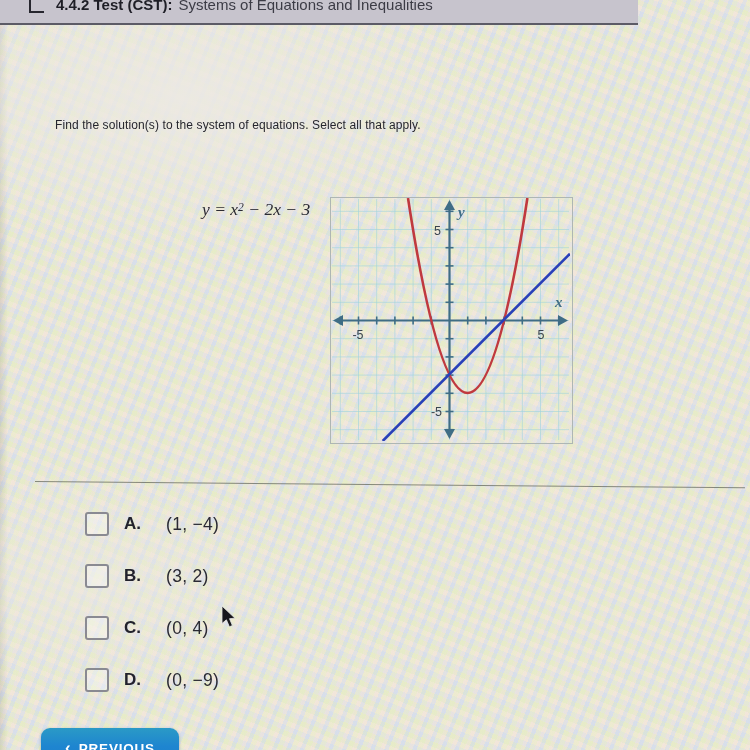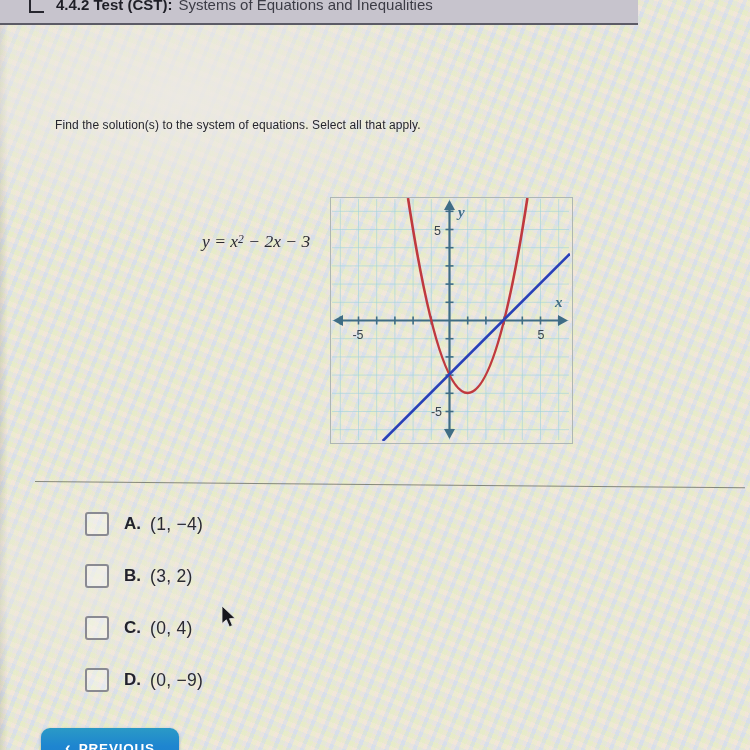--- a/index.html
+++ b/index.html
@@ -23,31 +23,31 @@
   
   #topbar{left:0;top:0;width:638px;height:23px;background:#c7c4cd;border-bottom:2px solid #5c5b66;overflow:hidden;}
   #topbar-icon{position:absolute;left:29px;top:-3px;width:13px;height:14px;border-left:2.5px solid #26262e;border-bottom:2.5px solid #26262e;}
   #topbar-title{position:absolute;left:56px;top:-4px;font-size:15px;white-space:nowrap;color:#1f1f27;}
   #topbar-title .pre{font-weight:700;color:#1e1e26;}
   #topbar-title .suf{font-weight:500;color:#3c3c46;margin-left:6px;}
 
   #question-number{left:55px;top:73px;font-size:16px;font-weight:700;color:#22222a;}
   #prompt{left:55px;top:118px;font-size:12px;color:#26262e;letter-spacing:0.1px;}
 
-  #equations{left:202px;top:196px;font-family:"Liberation Serif",serif;font-style:italic;font-size:17.5px;color:#2b2b33;line-height:23px;margin-top:32px;}
+  #equations{left:202px;top:196px;font-family:"Liberation Serif",serif;font-style:italic;font-size:17.5px;color:#2b2b33;line-height:23px;}
   #equations sup{font-size:11.5px;vertical-align:4px;}
 
   #graph-wrap{left:330px;top:197px;width:241px;height:245px;border:1px solid #aeb6b4;background:rgba(255,255,255,0.04);}
 
   #divider{left:35px;top:481px;width:710px;height:1px;background:rgba(100,104,92,0.75);transform:rotate(0.5deg);transform-origin:left center;}
 
   .option{position:absolute;left:85px;display:flex;align-items:center;height:24px;z-index:2;}
   .checkbox{width:20px;height:20px;border:2px solid #8a8a92;border-radius:3px;background:rgba(255,255,255,0.30);}
   .opt-letter{margin-left:15px;font-size:17px;font-weight:700;color:#22222c;width:26px;}
-  .opt-value{font-size:17.5px;color:#2a2a33;letter-spacing:0.3px;}
+  .opt-value{font-size:17.5px;color:#2a2a33;letter-spacing:0.3px;margin-left:16px;}
 
   #prev-button{
     left:41px;top:728px;width:138px;height:46px;border-radius:9px;
     background:linear-gradient(180deg,#2a9ac6 0,#1e85d0 40%,#1b7cc9 100%);
     display:flex;justify-content:center;gap:8px;align-items:flex-start;padding-top:13px;box-sizing:border-box;
     color:#fff;box-shadow:0 1px 3px rgba(40,60,90,0.35);
   }
   #prev-button .chev{font-size:17px;font-weight:700;line-height:14px;}
   #prev-button .lbl{font-size:13.5px;font-weight:700;letter-spacing:0.8px;line-height:15px;}
 

